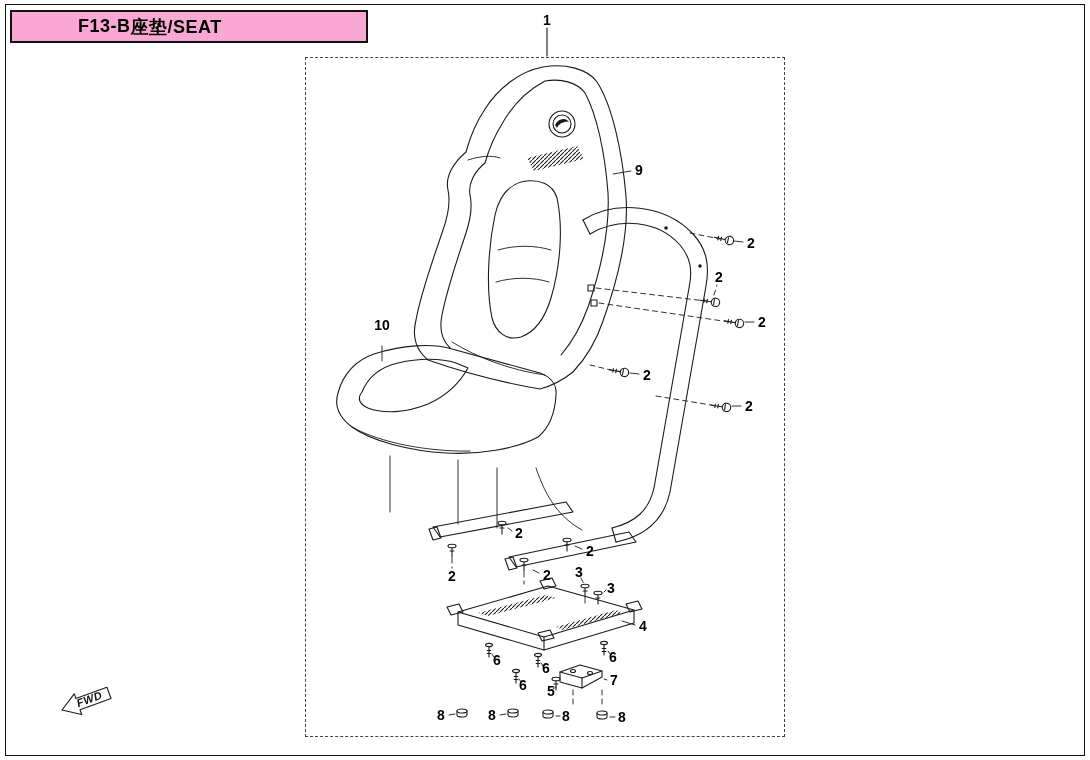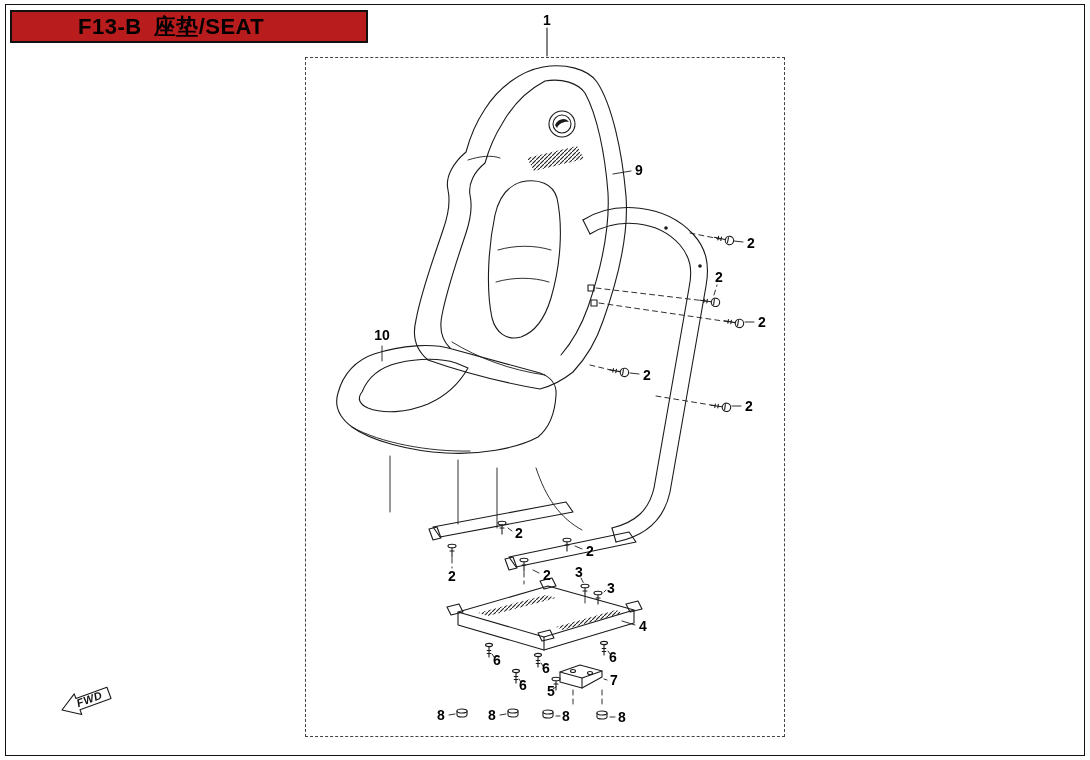--- a/index.html
+++ b/index.html
@@ -6,23 +6,23 @@
   .page{
     position:relative;width:1090px;height:760px;background:#fff;
     font-family:"Liberation Sans",sans-serif;color:#000;overflow:hidden;
   }
   .outer-frame{
     position:absolute;left:5px;top:4px;right:5px;bottom:4px;
     border:1.5px solid #111;pointer-events:none;
   }
   .title-box{
     position:absolute;left:10px;top:10px;width:358px;height:33px;
-    border:2px solid #111;background:#b91c1c;box-sizing:border-box;
-    display:flex;align-items:center;gap:12px;padding-left:66px;
-    font-size:22px;font-weight:700;letter-spacing:.5px;
+    border:2px solid #111;background:#f9a8d4;box-sizing:border-box;
+    display:flex;align-items:center;gap:0;padding-left:66px;
+    font-size:18px;font-weight:700;letter-spacing:.5px;
   }
   .boundary{
     position:absolute;left:305px;top:57px;width:480px;height:680px;
     border:1.5px dashed #444;box-sizing:border-box;
   }
   svg.art{position:absolute;left:0;top:0;}
   .callout{
     position:absolute;transform:translate(-50%,-50%);
     font-size:14px;font-weight:600;color:#000;line-height:1;
     white-space:nowrap;
@@ -245,21 +245,21 @@
     </g>
 
     <g transform="translate(62,710) rotate(-20)">
       <polygon points="0,0 17,-11 17,-6 50,-6 50,6 17,6 17,11" fill="#fff"></polygon>
     </g>
   </svg>
 
   <div id="callout-layer">
       <div class="callout" style="left: 547px; top: 20px;">1</div>
       <div class="callout" style="left: 639px; top: 170px;">9</div>
-      <div class="callout" style="left: 382px; top: 335px;">10</div>
+      <div class="callout" style="left: 382px; top: 325px;">10</div>
       <div class="callout" style="left: 751px; top: 243px;">2</div>
       <div class="callout" style="left: 719px; top: 277px;">2</div>
       <div class="callout" style="left: 762px; top: 322px;">2</div>
       <div class="callout" style="left: 647px; top: 375px;">2</div>
       <div class="callout" style="left: 749px; top: 406px;">2</div>
       <div class="callout" style="left: 519px; top: 533px;">2</div>
       <div class="callout" style="left: 590px; top: 551px;">2</div>
       <div class="callout" style="left: 452px; top: 576px;">2</div>
       <div class="callout" style="left: 547px; top: 575px;">2</div>
       <div class="callout" style="left: 579px; top: 572px;">3</div>

